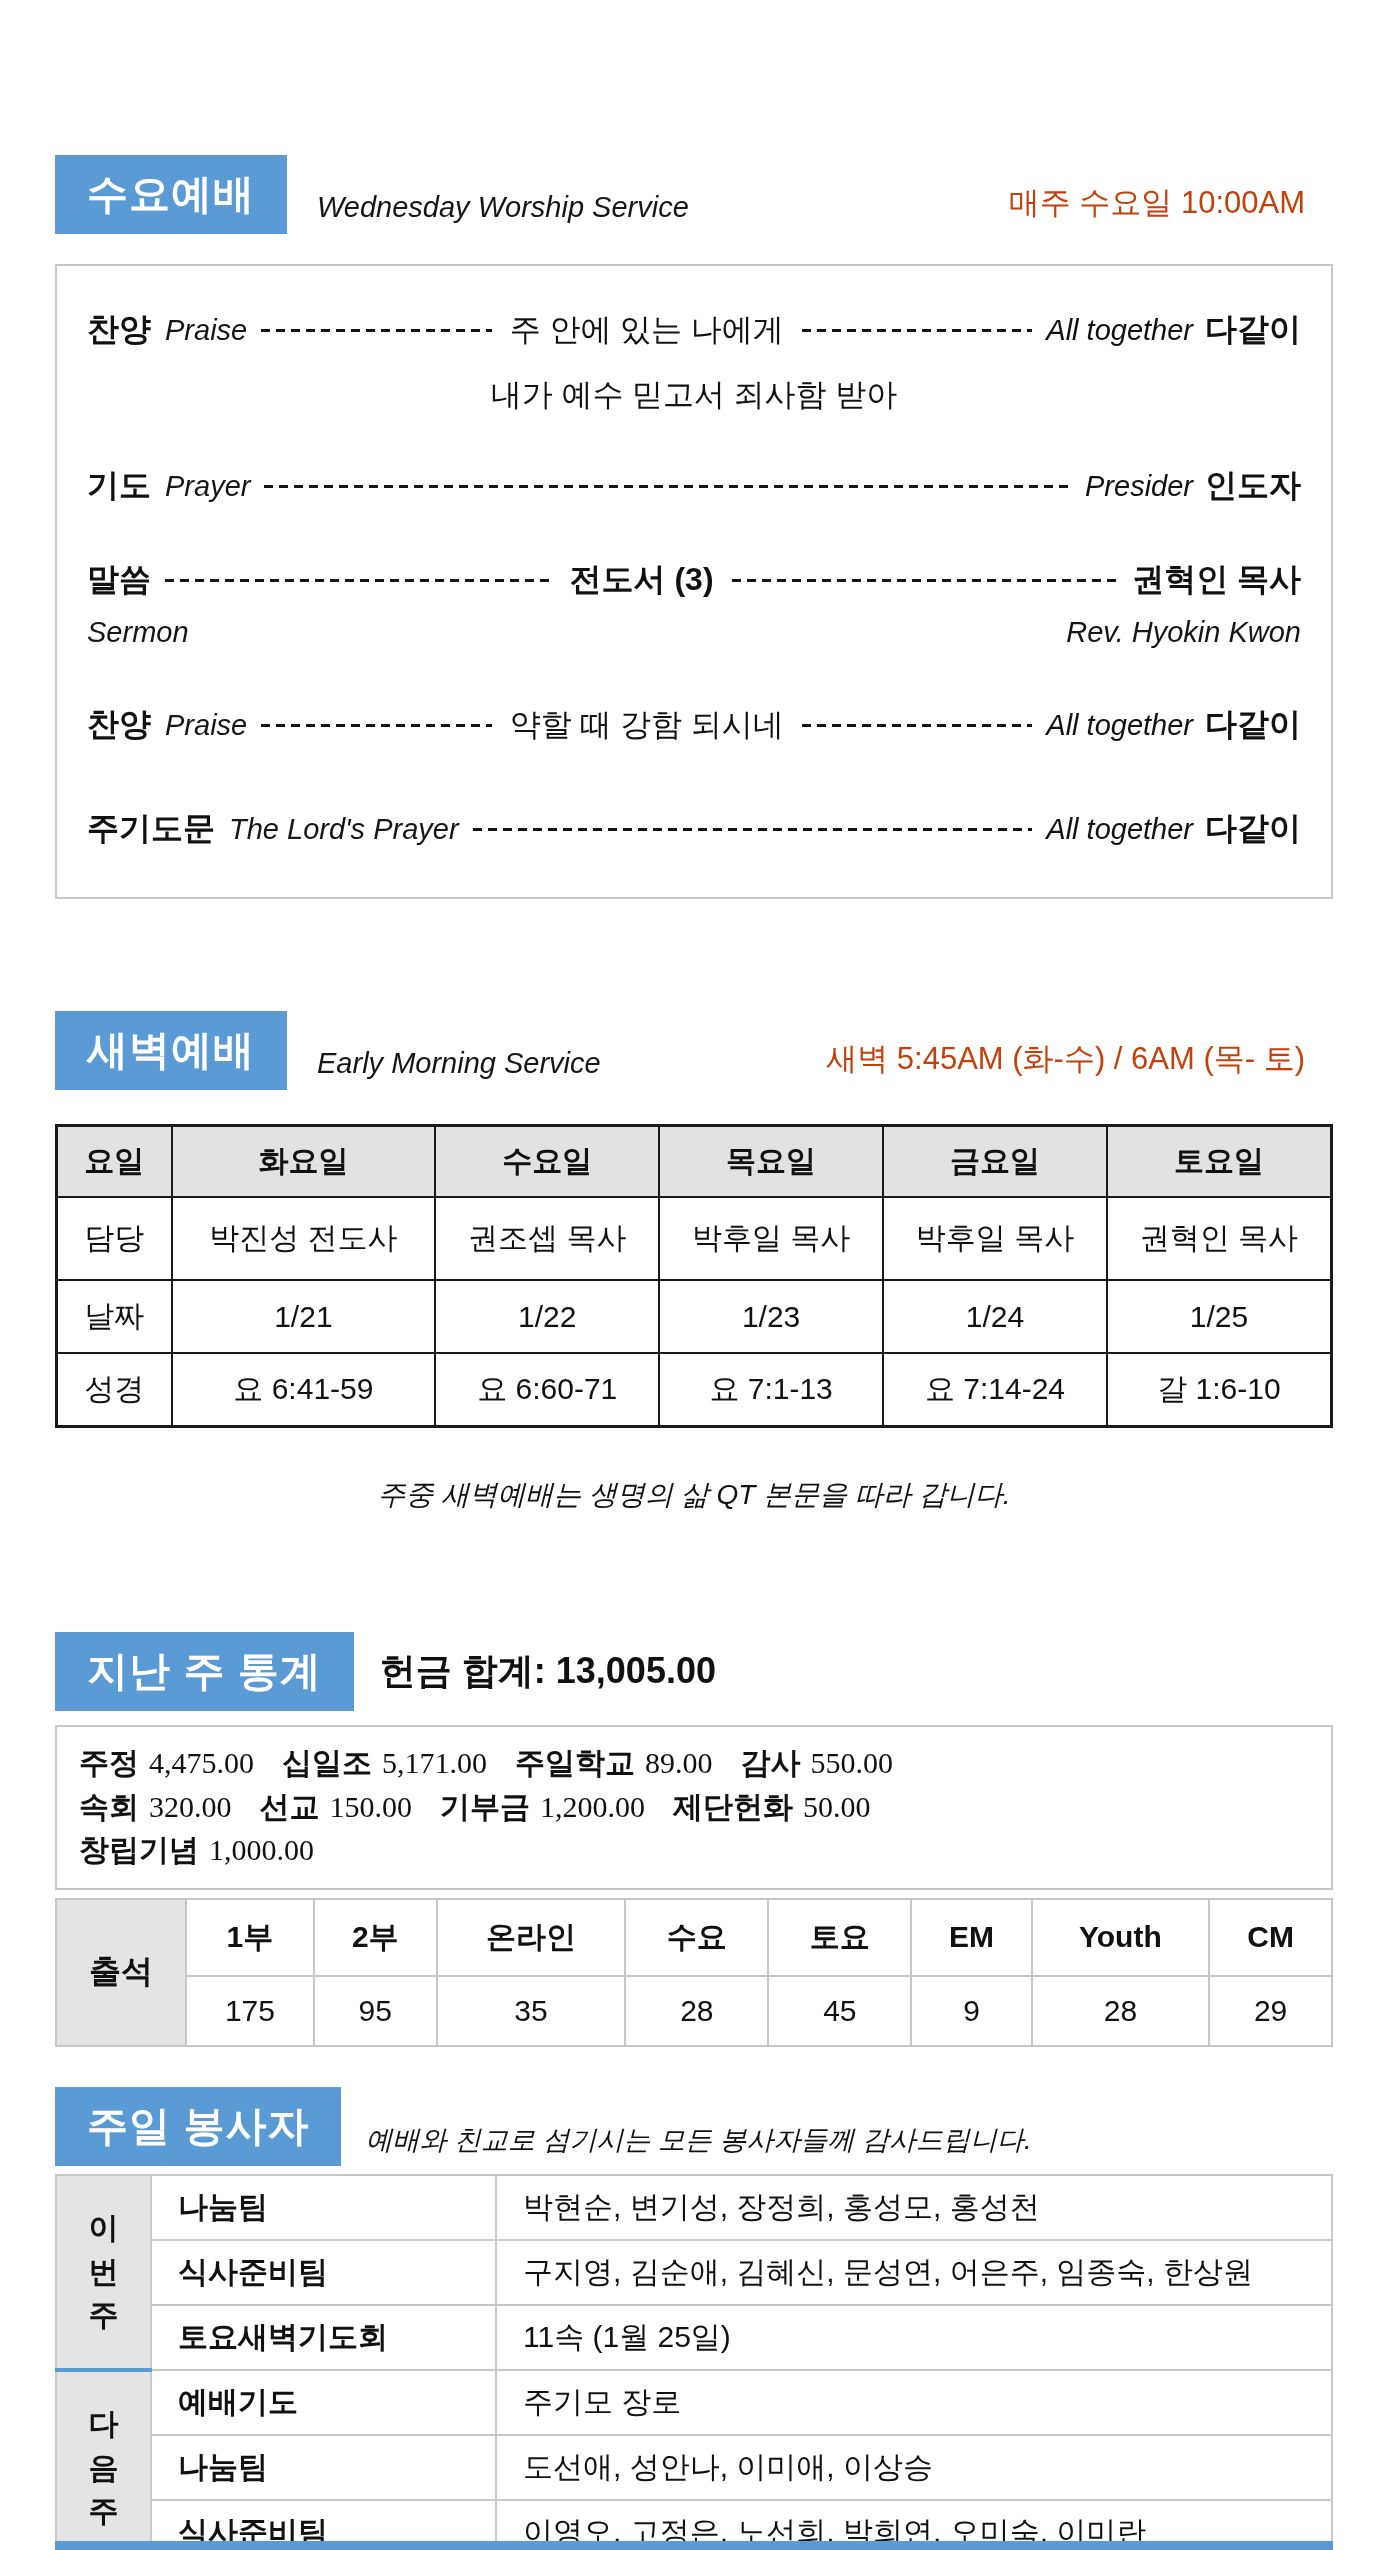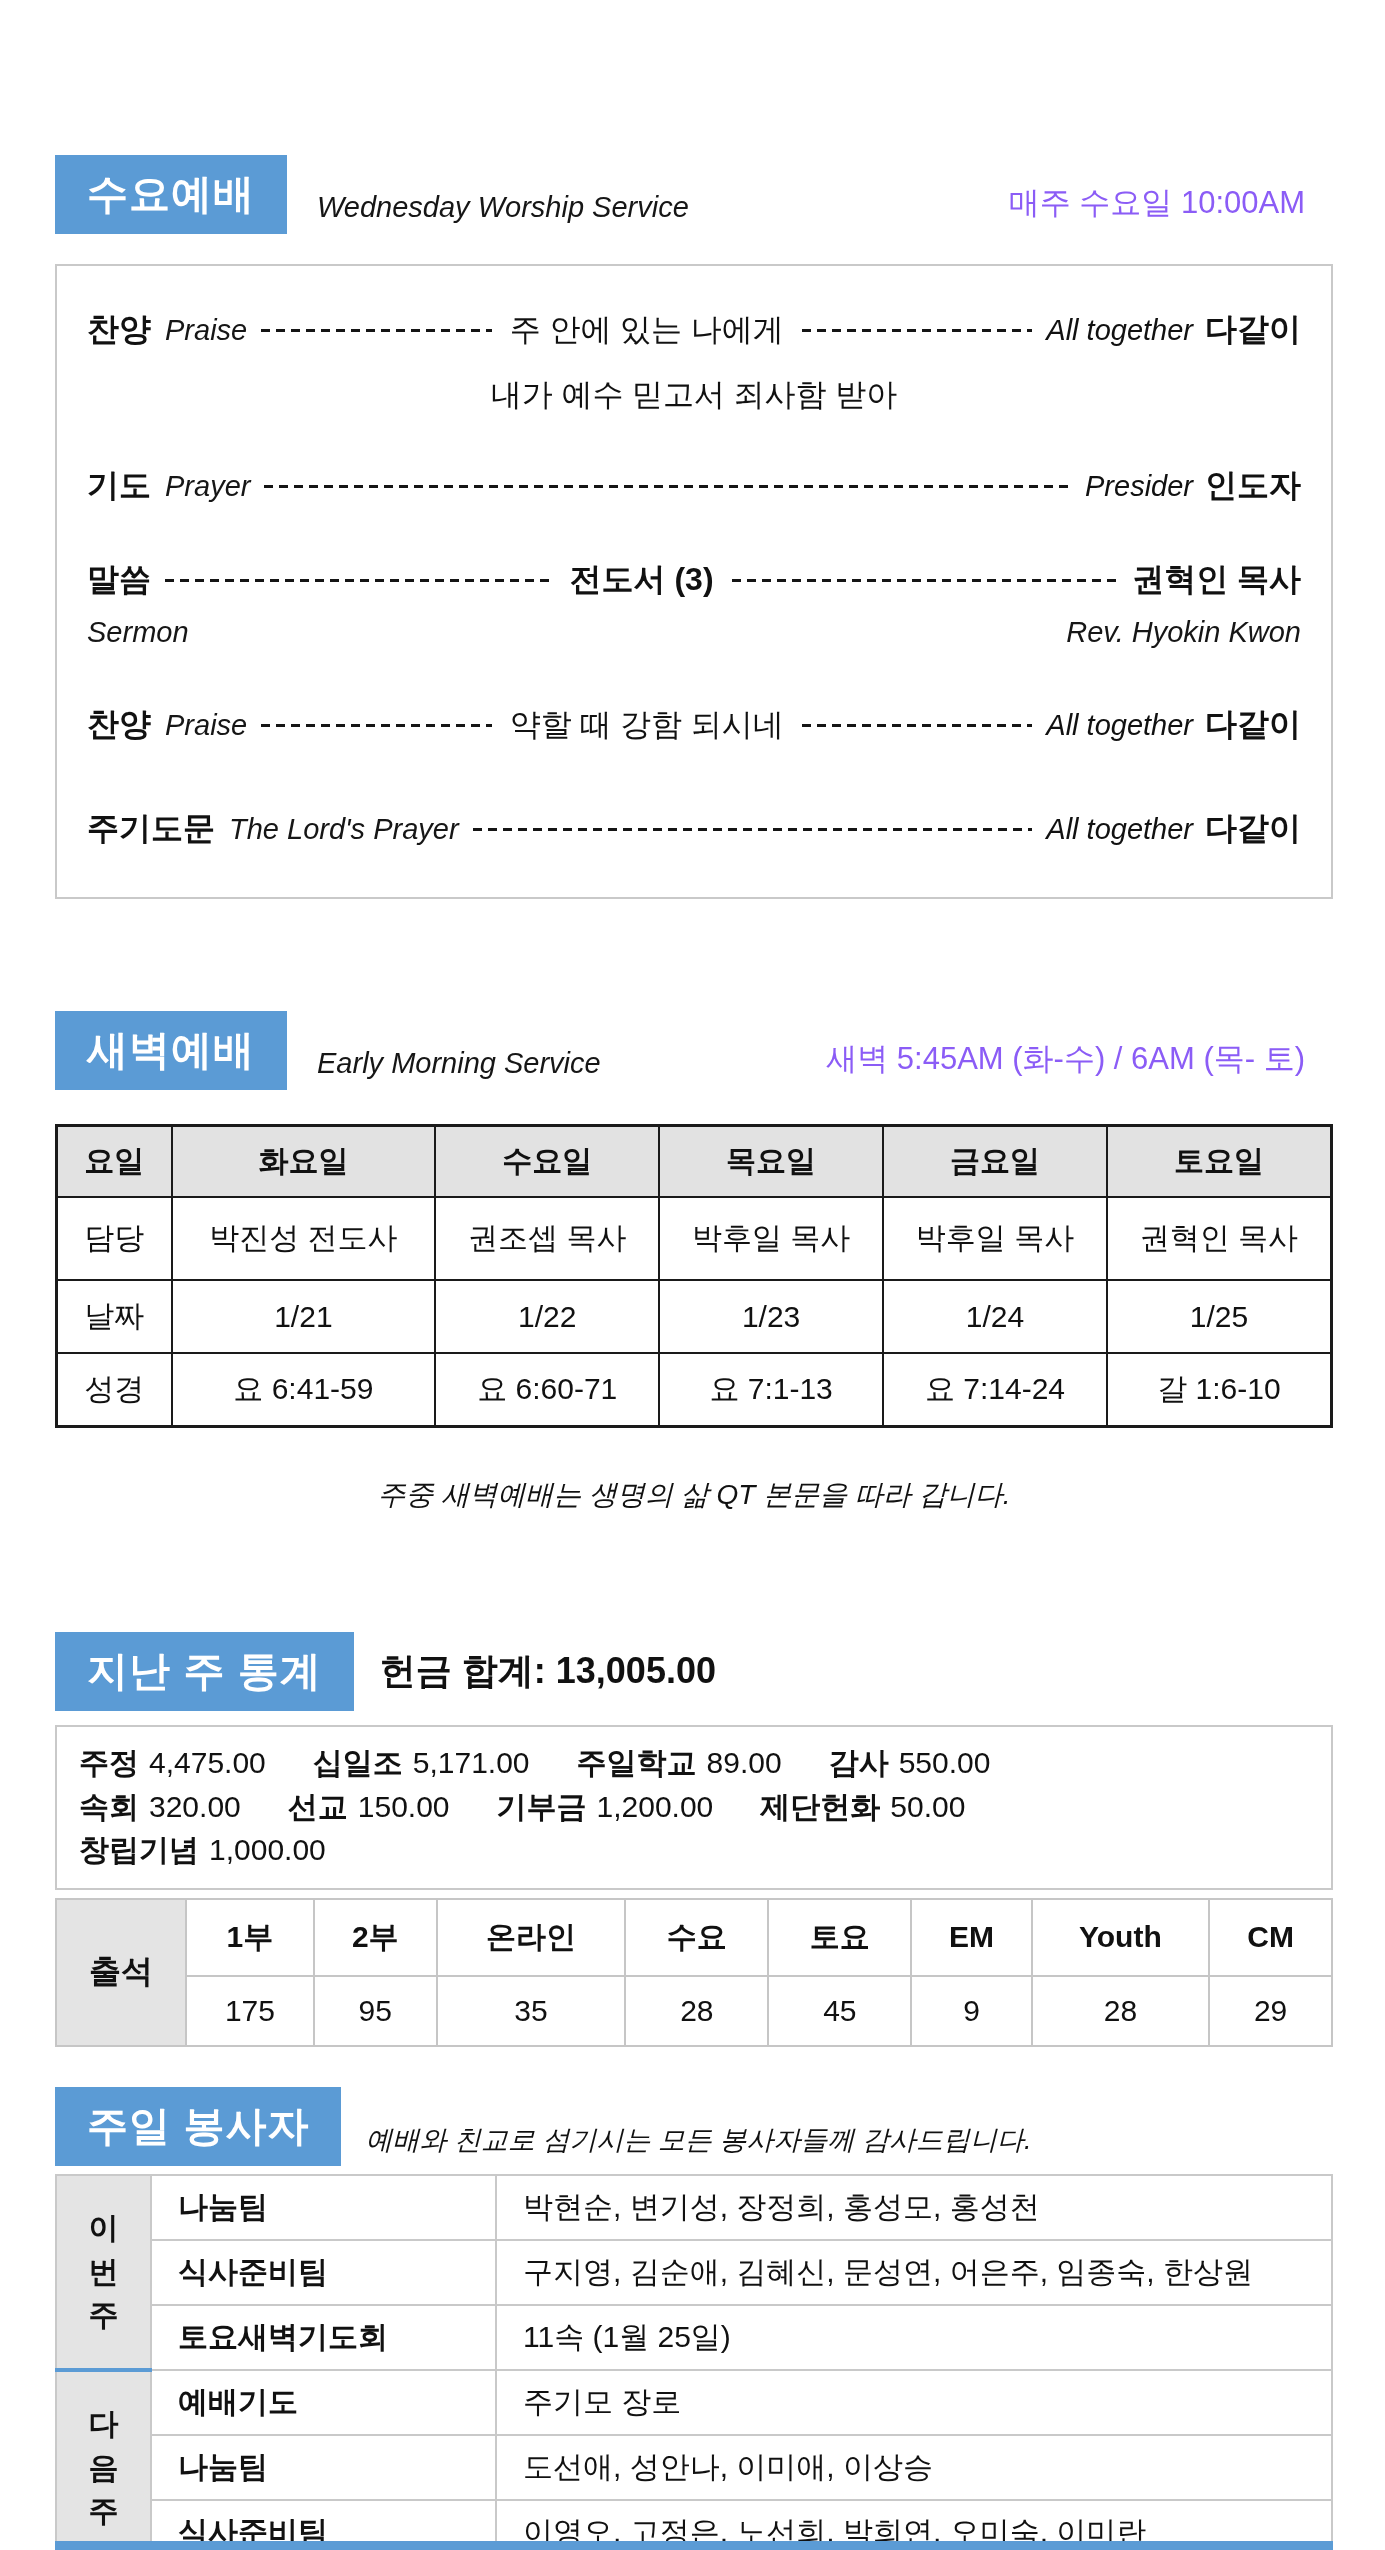--- a/index.html
+++ b/index.html
@@ -9,21 +9,21 @@
   .content { position:absolute; left:55px; top:0; width:1278px; }
 
   
   .sec-head { display:flex; align-items:flex-end; }
   .badge {
     display:inline-flex; align-items:center; justify-content:center;
     background:#5B9BD5; color:#fff; font-weight:bold;
     font-size:41px; padding:12px 32px; letter-spacing:1px;
   }
   .subtitle { font-style:italic; font-size:29px; margin-left:30px; margin-bottom:10px; color:#161616; }
-  .sched { margin-left:auto; font-size:31px; margin-bottom:10px; margin-right:28px; color:#8b5cf6; }
+  .sched { margin-left:auto; font-size:31px; margin-bottom:10px; margin-right:28px; color:#c2410c; }
 
   
   .order-box { margin-top:30px; border:2px solid #c9c9c9; padding:42px 30px 46px 30px; }
   .orow { display:flex; align-items:center; font-size:31px; }
   .ko-label { font-weight:bold; font-size:32px; }
   .en-label { font-style:italic; font-size:29px; margin-left:14px; color:#161616; }
   .songtitle { font-size:31px; padding:0 4px; }
   .songtitle.bold { font-weight:bold; font-size:32px; }
   .by-en { font-style:italic; font-size:29px; }
   .by-ko { font-weight:bold; font-size:32px; margin-left:12px; }
@@ -38,21 +38,21 @@
   .dawn-table td { border:2px solid #1a1a1a; padding:15px 4px;text-align:center; }
   .dawn-table tr.hd td { background:#e2e2e2; font-weight:bold; padding:14px 4px; }
   .dawn-table td.c0 { width:115px; }
   .dawn-table tr.r0 td { padding:20px 4px; }
   .note { margin-top:48px; text-align:center; font-style:italic; font-size:28px; }
 
   
   .stats-head { display:flex; align-items:center; }
   .total { font-size:36px; font-weight:bold; margin-left:26px; }
   .offer-box { margin-top:14px; border:2px solid #c9c9c9; padding:14px 22px 16px 22px; font-size:30px; }
-  .offer-line { display:flex; flex-wrap:nowrap; column-gap:47px; line-height:1.45; }
+  .offer-line { display:flex; flex-wrap:nowrap; column-gap:28px; line-height:1.45;font-family:Liberation Serif, serif; }
   .offer-pair { white-space:nowrap; }
   .offer-pair b { font-weight:bold; margin-right:10px; }
 
   .att-table { width:100%; margin-top:8px; border:2px solid #bfbfbf; font-size:30px; text-align:center; }
   .att-table td { border:2px solid #c6c6c6; padding:17px 16px; }
   .att-table td.att-label { background:#e4e4e4; font-weight:bold; font-size:32px; width:130px; }
   .att-table tr.hd td { font-weight:bold; }
 
   
   .vol-note { font-style:italic; font-size:27px; margin-left:24px; margin-bottom:8px; }

